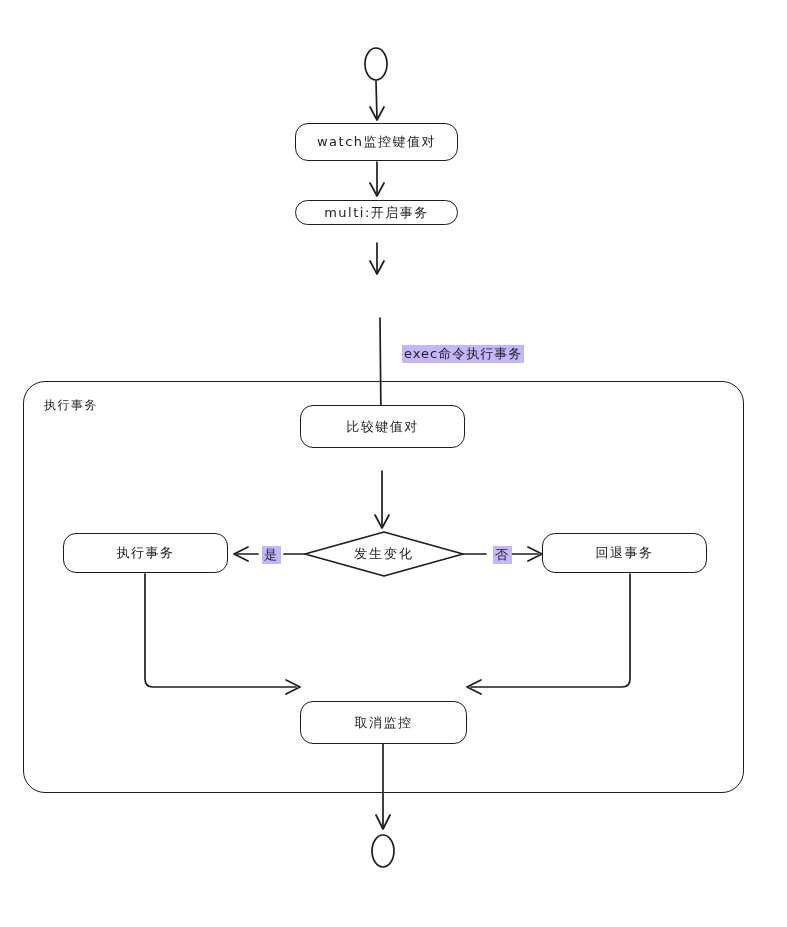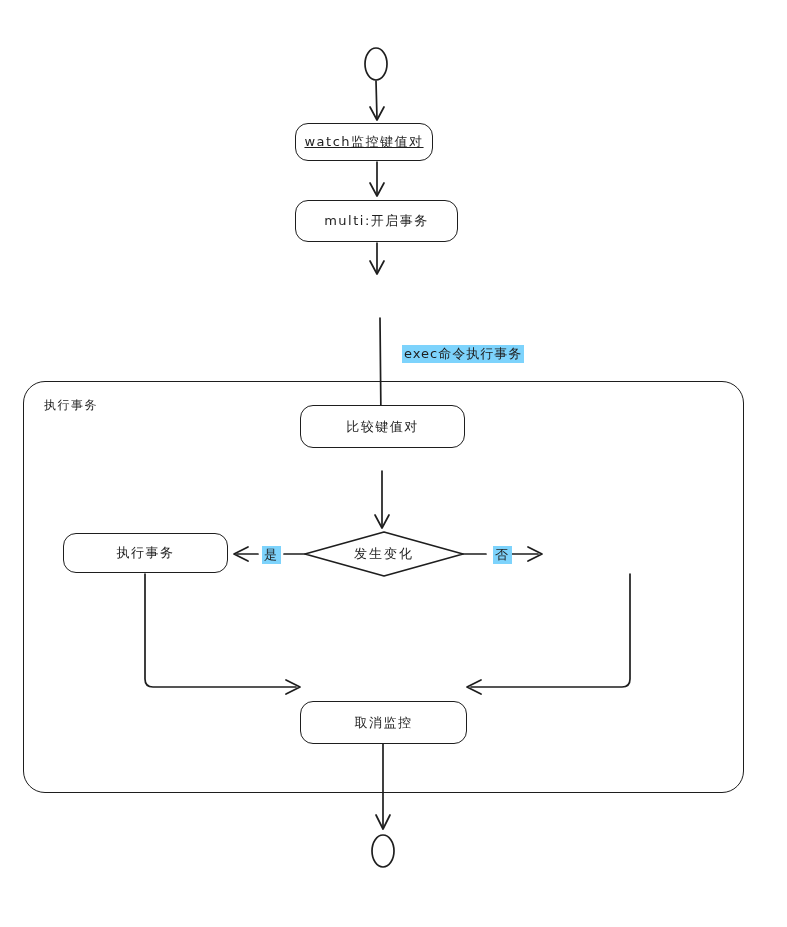--- a/index.html
+++ b/index.html
@@ -64,36 +64,36 @@
     align-items: center;
     justify-content: center;
     font-size: 13px;
     letter-spacing: 2px;
     white-space: nowrap;
   }
   .edge-label {
     position: absolute;
     font-size: 13px;
     letter-spacing: 1px;
-    background: #7dd3fc;
+    background: #c4b5fd;
     padding: 0 2px;
     white-space: nowrap;
   }
   .edge-label.cjk { letter-spacing: 2px; }
   .container-label {
     position: absolute;
     left: 44px;
     top: 397px;
     font-size: 12px;
     letter-spacing: 1.5px;
     white-space: nowrap;
   }
   
-  .n-watch   { left: 295px; top: 123px; width: 138px; height: 38px; text-decoration: underline; }
-  .n-multi   { left: 295px; top: 200px; width: 163px; height: 42px; }
+  .n-watch   { left: 295px; top: 123px; width: 163px; height: 38px; }
+  .n-multi   { left: 295px; top: 200px; width: 163px; height: 25px; }
   .n-enqueue { left: 296px; top: 277px; width: 164px; height: 41px; }
   .n-compare { left: 300px; top: 405px; width: 165px; height: 43px; }
   .n-execute { left: 63px;  top: 533px; width: 165px; height: 40px; }
   .n-rollback{ left: 542px; top: 533px; width: 165px; height: 40px; }
   .n-cancel  { left: 300px; top: 665px; width: 167px; height: 43px; margin-top: 36px; }
   .l-exec { left: 402px; top: 345px; }
   .l-yes  { left: 262px; top: 546px; }
   .l-no   { left: 493px; top: 546px; }
 </style>
 </head>
@@ -173,20 +173,23 @@
   </div>
   <div class="node n-compare">
     <span>比较键值对</span>
   </div>
   <div class="diamond-label">
     <span>发生变化</span>
   </div>
   <div class="node n-execute">
     <span>执行事务</span>
   </div>
+  <div class="node n-rollback">
+    <span>回退事务</span>
+  </div>
   <div class="node n-cancel">
     <span>取消监控</span>
   </div>
 
   <div class="edge-label l-exec">exec命令执行事务</div>
   <div class="edge-label cjk l-yes">是</div>
   <div class="edge-label cjk l-no">否</div>
 
 </div>
 

